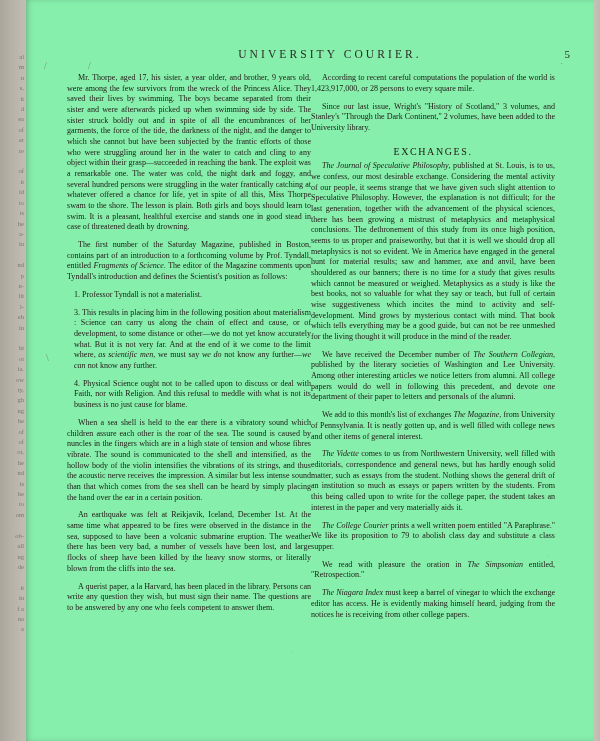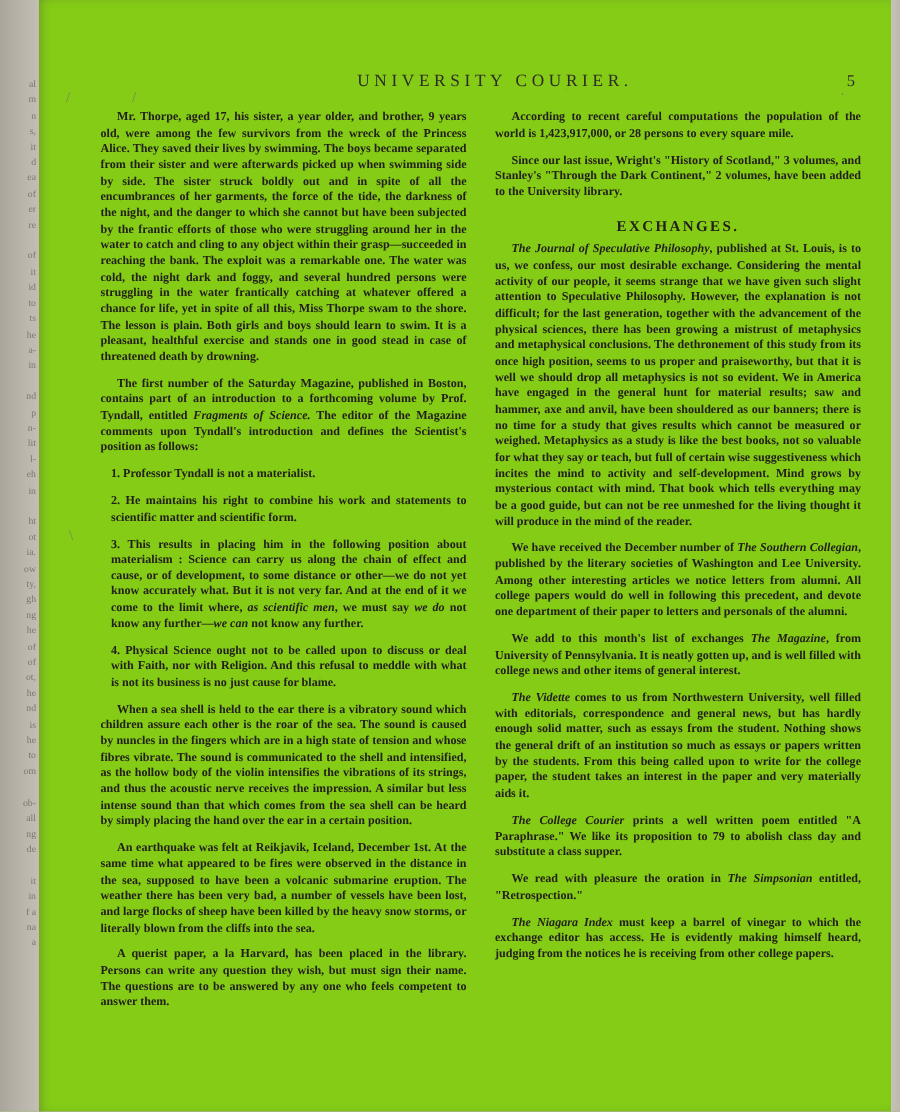--- a/index.html
+++ b/index.html
@@ -51,21 +51,21 @@
   }
   .bleed div { white-space: nowrap; overflow: hidden; }
 
   
   .sheet {
     position: absolute;
     left: 26px;
     top: 0;
     width: 568px;
     height: 741px;
-    background: #84cc16;
+    background: #86efac;
     box-shadow: inset 3px 0 7px -3px rgba(80,76,68,0.55);
   }
 
   
   .grain {
     position: absolute;
     inset: 0;
     pointer-events: none;
     background-image:
       radial-gradient(circle at 12% 18%, rgba(120,114,100,0.10) 0 1px, transparent 1.5px),
@@ -101,22 +101,20 @@
     color: #2e2b26;
   }
 
   
   .columns {
     position: absolute;
     top: 73px;
     left: 41px;
     width: 508px;
     display: flex;
-    gap: 19px;
-    font-weight: bold;
   }
   .col {
     width: 244px;
   }
   p.para {
     margin: 0 0 7.2px 0;
     font-size: 8.05px;
     line-height: 10.65px;
     text-align: justify;
     text-indent: 11px;
@@ -219,21 +217,20 @@
       <div class="head-title">UNIVERSITY COURIER.</div>
       <div class="page-number">5</div>
     </div>
 
     <div class="columns">
 
       <div class="col" id="col-left">
           <p class="para">Mr. Thorpe, aged 17, his sister, a year older, and brother, 9 years old, were among the few survivors from the wreck of the Princess Alice. They saved their lives by swimming. The boys became separated from their sister and were afterwards picked up when swimming side by side. The sister struck boldly out and in spite of all the encumbrances of her garments, the force of the tide, the darkness of the night, and the danger to which she cannot but have been subjected by the frantic efforts of those who were struggling around her in the water to catch and cling to any object within their grasp—succeeded in reaching the bank. The exploit was a remarkable one. The water was cold, the night dark and foggy, and several hundred persons were struggling in the water frantically catching at whatever offered a chance for life, yet in spite of all this, Miss Thorpe swam to the shore. The lesson is plain. Both girls and boys should learn to swim. It is a pleasant, healthful exercise and stands one in good stead in case of threatened death by drowning.</p>
           <p class="para">The first number of the Saturday Magazine, published in Boston, contains part of an introduction to a forthcoming volume by Prof. Tyndall, entitled <i>Fragments of Science.</i> The editor of the Magazine comments upon Tyndall's introduction and defines the Scientist's position as follows:</p>
           <p class="para hang">1. Professor Tyndall is not a materialist.</p>
-          <p class="para hang">2. He maintains his right to combine his work and statements to scientific matter and scientific form.</p>
           <p class="para hang">3. This results in placing him in the following position about materialism : Science can carry us along the chain of effect and cause, or of development, to some distance or other—we do not yet know accurately what. But it is not very far. And at the end of it we come to the limit where, <i>as scientific men</i>, we must say <i>we do</i> not know any further—<i>we can</i> not know any further.</p>
           <p class="para hang">4. Physical Science ought not to be called upon to discuss or deal with Faith, nor with Religion. And this refusal to meddle with what is not its business is no just cause for blame.</p>
           <p class="para">When a sea shell is held to the ear there is a vibratory sound which children assure each other is the roar of the sea. The sound is caused by nuncles in the fingers which are in a high state of tension and whose fibres vibrate. The sound is communicated to the shell and intensified, as the hollow body of the violin intensifies the vibrations of its strings, and thus the acoustic nerve receives the impression. A similar but less intense sound than that which comes from the sea shell can be heard by simply placing the hand over the ear in a certain position.</p>
           <p class="para">An earthquake was felt at Reikjavik, Iceland, December 1st. At the same time what appeared to be fires were observed in the distance in the sea, supposed to have been a volcanic submarine eruption. The weather there has been very bad, a number of vessels have been lost, and large flocks of sheep have been killed by the heavy snow storms, or literally blown from the cliffs into the sea.</p>
           <p class="para">A querist paper, a la Harvard, has been placed in the library. Persons can write any question they wish, but must sign their name. The questions are to be answered by any one who feels competent to answer them.</p>
         </div>
 
       <div class="col" id="col-right">
         <div id="right-top">
             <p class="para">According to recent careful computations the population of the world is 1,423,917,000, or 28 persons to every square mile.</p>

